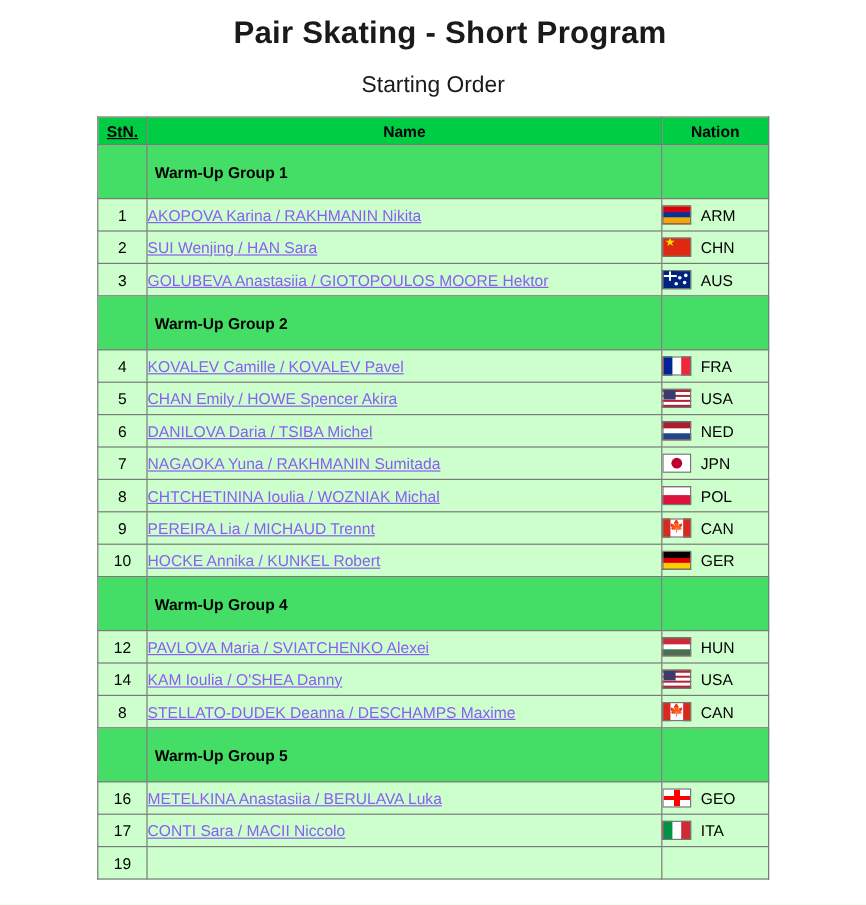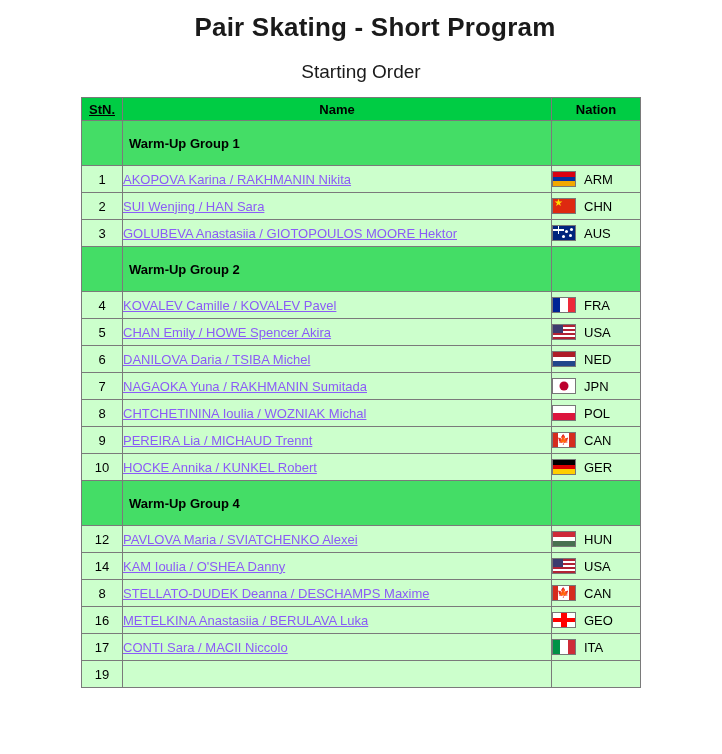--- a/index.html
+++ b/index.html
@@ -357,20 +357,25 @@
         <tr class="skater-row">
           <td class="stn">8</td>
           <td class="name"><a>STELLATO-DUDEK Deanna / DESCHAMPS Maxime</a></td>
           <td class="nation">
             <div class="nation-cell">
               <span class="flag CAN"></span>
               <span class="nation-code">CAN</span>
             </div>
           </td>
         </tr>
+        <tr class="group-row">
+          <td class="stn group-stn">&nbsp;</td>
+          <td>Warm-Up Group 5</td>
+          <td class="group-nation">&nbsp;</td>
+        </tr>
         <tr class="skater-row">
           <td class="stn">16</td>
           <td class="name"><a>METELKINA Anastasiia / BERULAVA Luka</a></td>
           <td class="nation">
             <div class="nation-cell">
               <span class="flag GEO"></span>
               <span class="nation-code">GEO</span>
             </div>
           </td>
         </tr>

